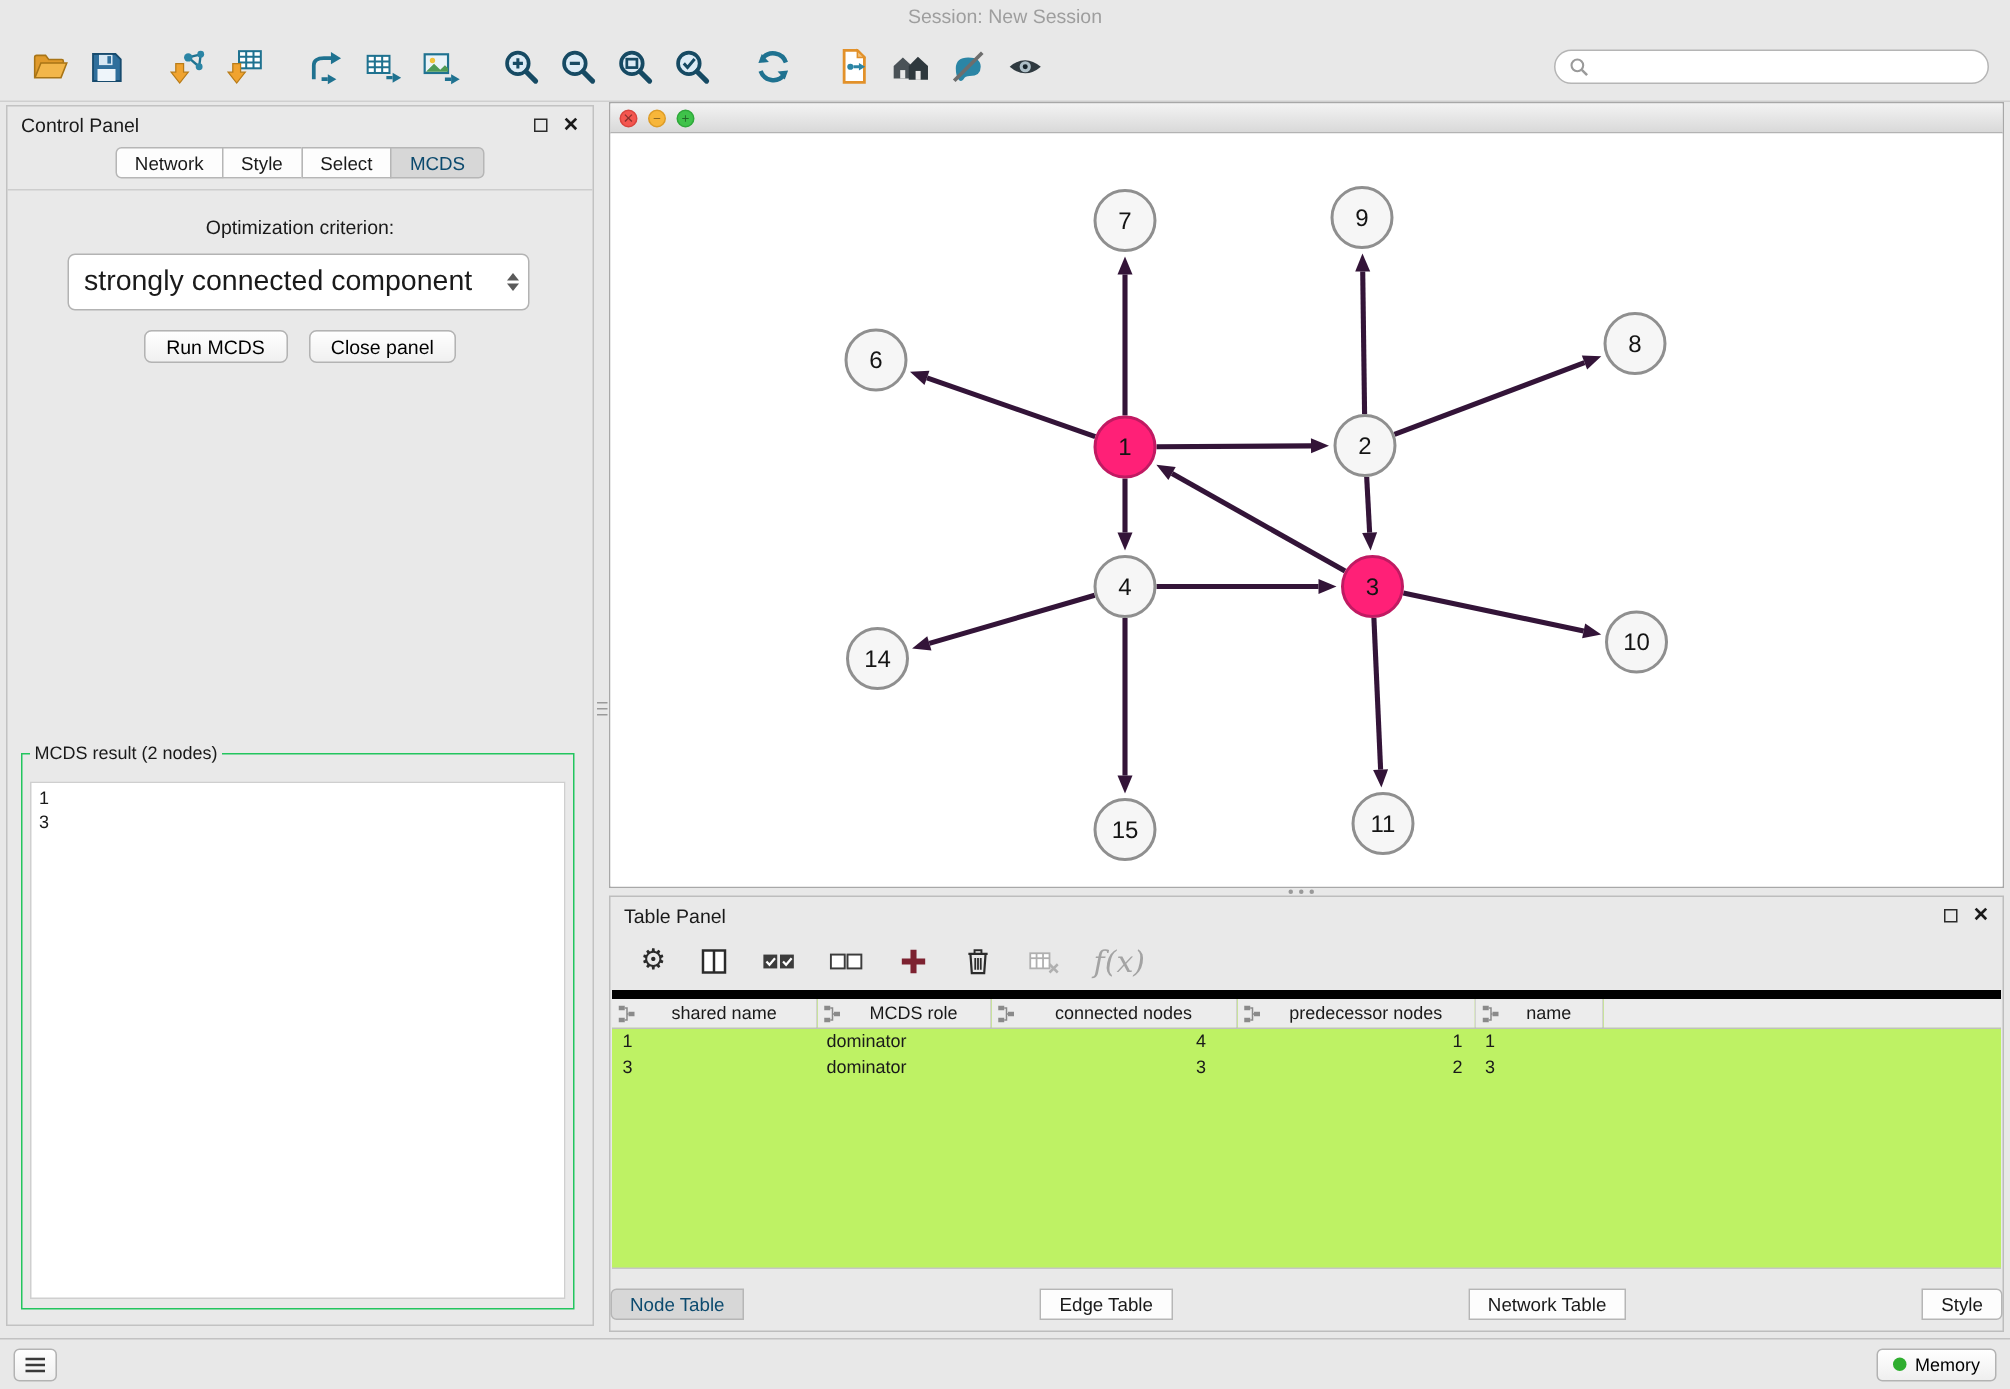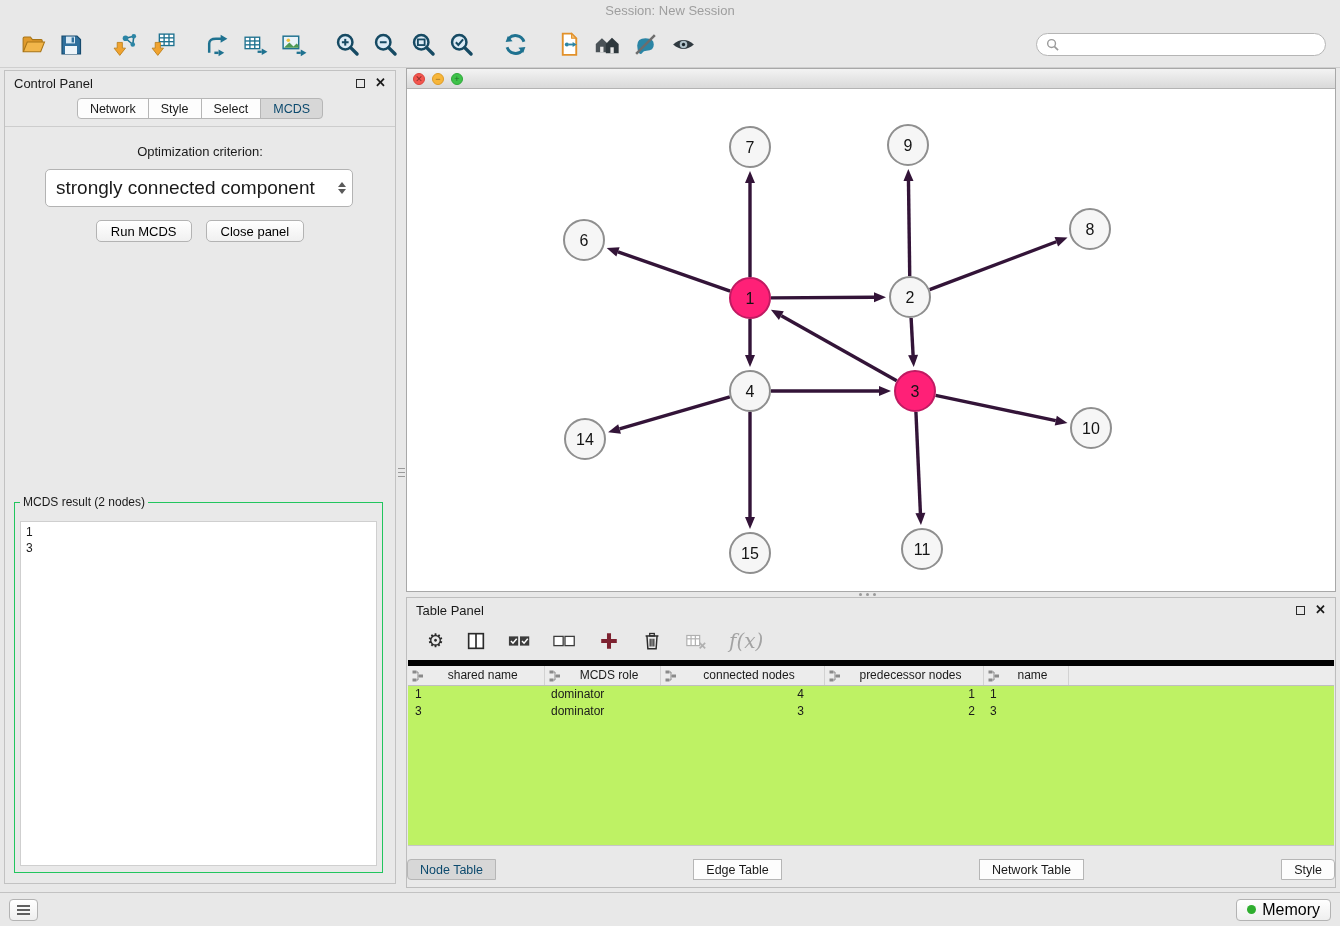--- a/index.html
+++ b/index.html
@@ -112,21 +112,21 @@
   .tp-tabs { position:absolute; left:0; right:0; bottom:7px; display:flex; justify-content:space-between; }
 
   
   .statusbar { position:absolute; left:0; right:0; top:892px; height:34px;
     border-top:1px solid #c2c2c2; display:flex; align-items:center; padding:0 9px; }
   .sb-left { width:29px; height:22px; border:1px solid #b3b3b3; border-radius:4px;
     background:linear-gradient(#fff,#efefef); display:flex; align-items:center;
     justify-content:center; cursor:pointer; }
   .sb-memory { margin-left:auto; height:22px; border:1px solid #b3b3b3; border-radius:4px;
     background:linear-gradient(#fff,#efefef); display:flex; align-items:center; gap:6px;
-    padding:0 10px; font-size:16px; font-family:"Liberation Sans",sans-serif; cursor:pointer;justify-content:flex-end; }
+    padding:0 10px; font-size:12px; font-family:"Liberation Sans",sans-serif; cursor:pointer;justify-content:flex-end; }
   .mem-dot { width:9px; height:9px; border-radius:50%; background:#2fae2f; }
 </style>
 </head>
 <body>
 
 <div class="app">
 
   <div class="titlebar">
     <span>Session: New Session</span>
   </div>

